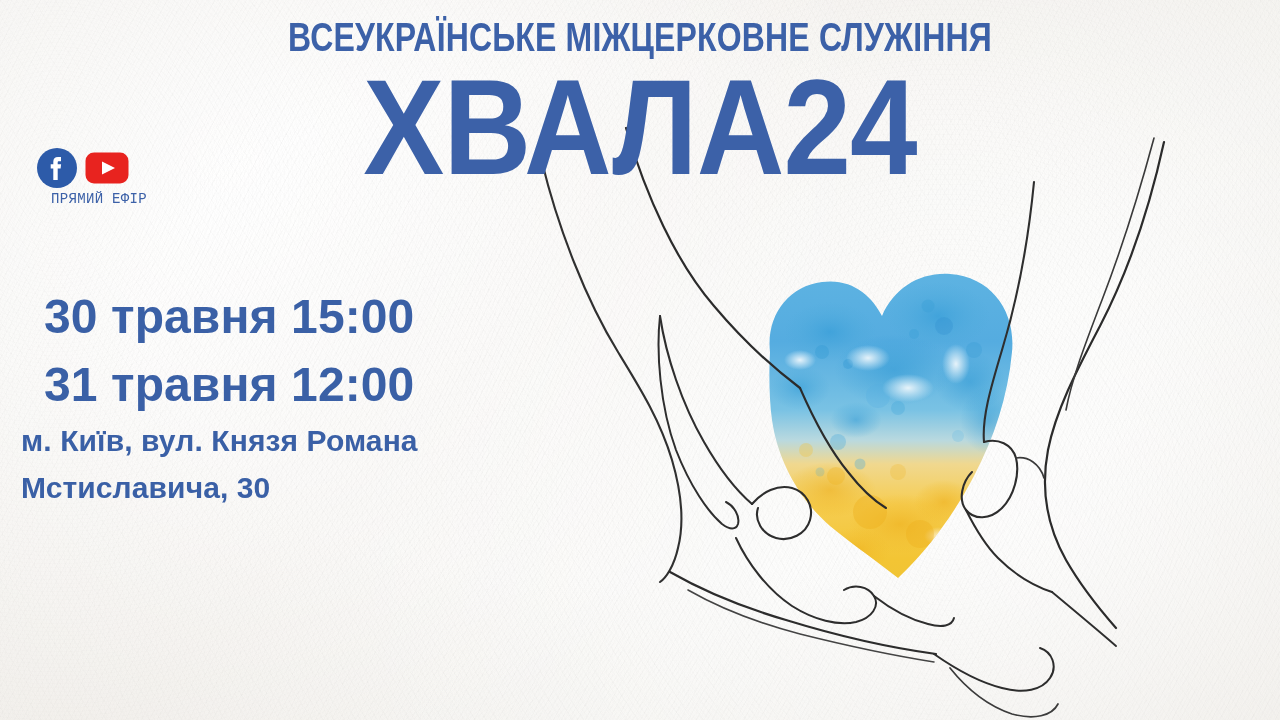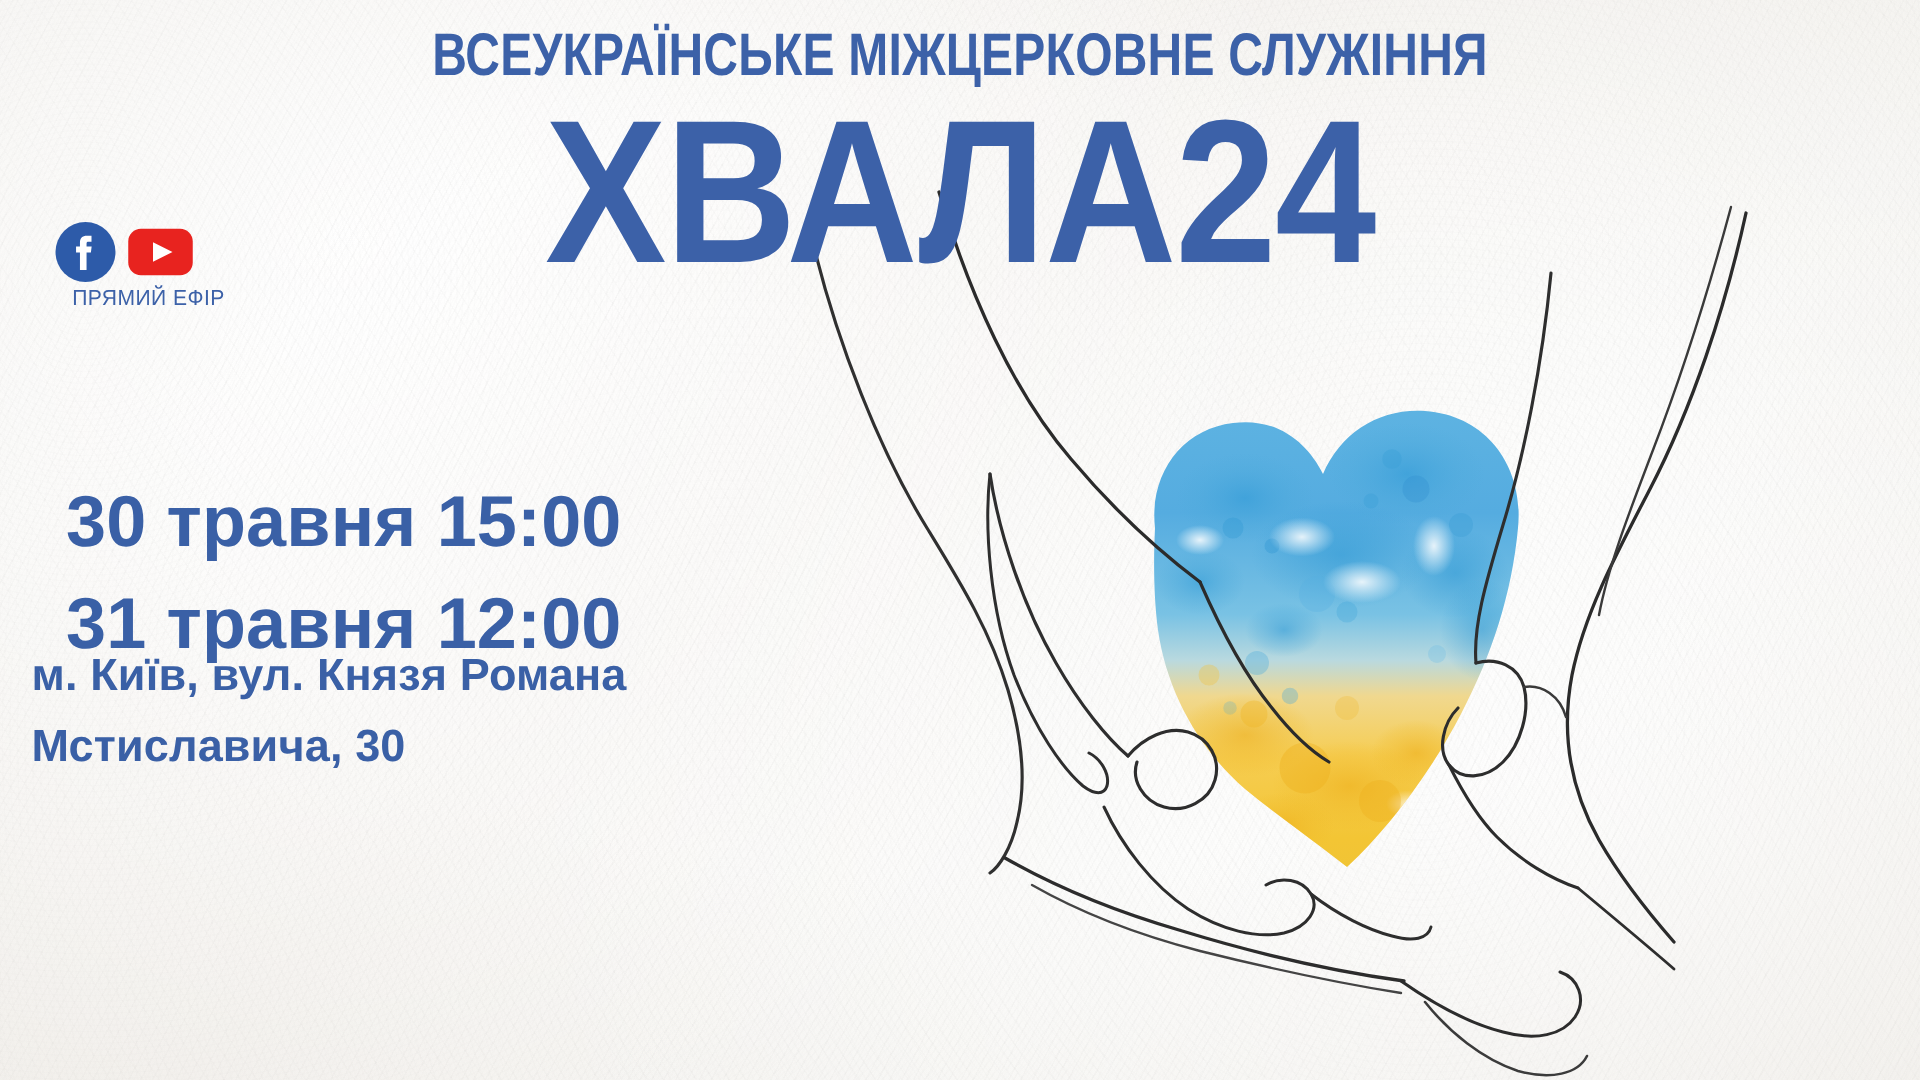--- a/index.html
+++ b/index.html
@@ -90,20 +90,21 @@
     white-space: nowrap;
     line-height: 1.0;
   }
 
   
   .live-block {
     position: absolute;
     left: 24px;
     top: 146px;
     width: 150px;
+    font-family: Liberation Mono, monospace;
   }
   .live-icons {
     display: flex;
     align-items: center;
     gap: 7px;
     padding-left: 12px;
     height: 44px;
   }
   .fb-icon { display: block; }
   .yt-icon { display: block; }
@@ -119,21 +120,20 @@
     transform-origin: 50% 50%;
   }
 
   
   .dates-wrap {
     position: absolute;
     left: 15px;
     top: 283px;
     display: flex;
     align-items: center;
-    margin-top: 32px;
   }
   .dates-bar {
     width: 8px;
     background: #3a60a6;
     margin-right: 21px;
     margin-top: 5px;
     margin-bottom: 6px;
     border-radius: 0;
   }
   .dates-lines {
@@ -142,21 +142,21 @@
     font-weight: 700;
     line-height: 1.42;
     letter-spacing: 0.1px;
     white-space: nowrap;
   }
 
   
   .address {
     position: absolute;
     left: 21px;
-    top: 428px;
+    top: 418px;
     width: 520px;
     color: #3a60a6;
     font-size: 30px;
     font-weight: 700;
     line-height: 1.55;
     letter-spacing: 0.1px;
   }
 
   
   .illo {

